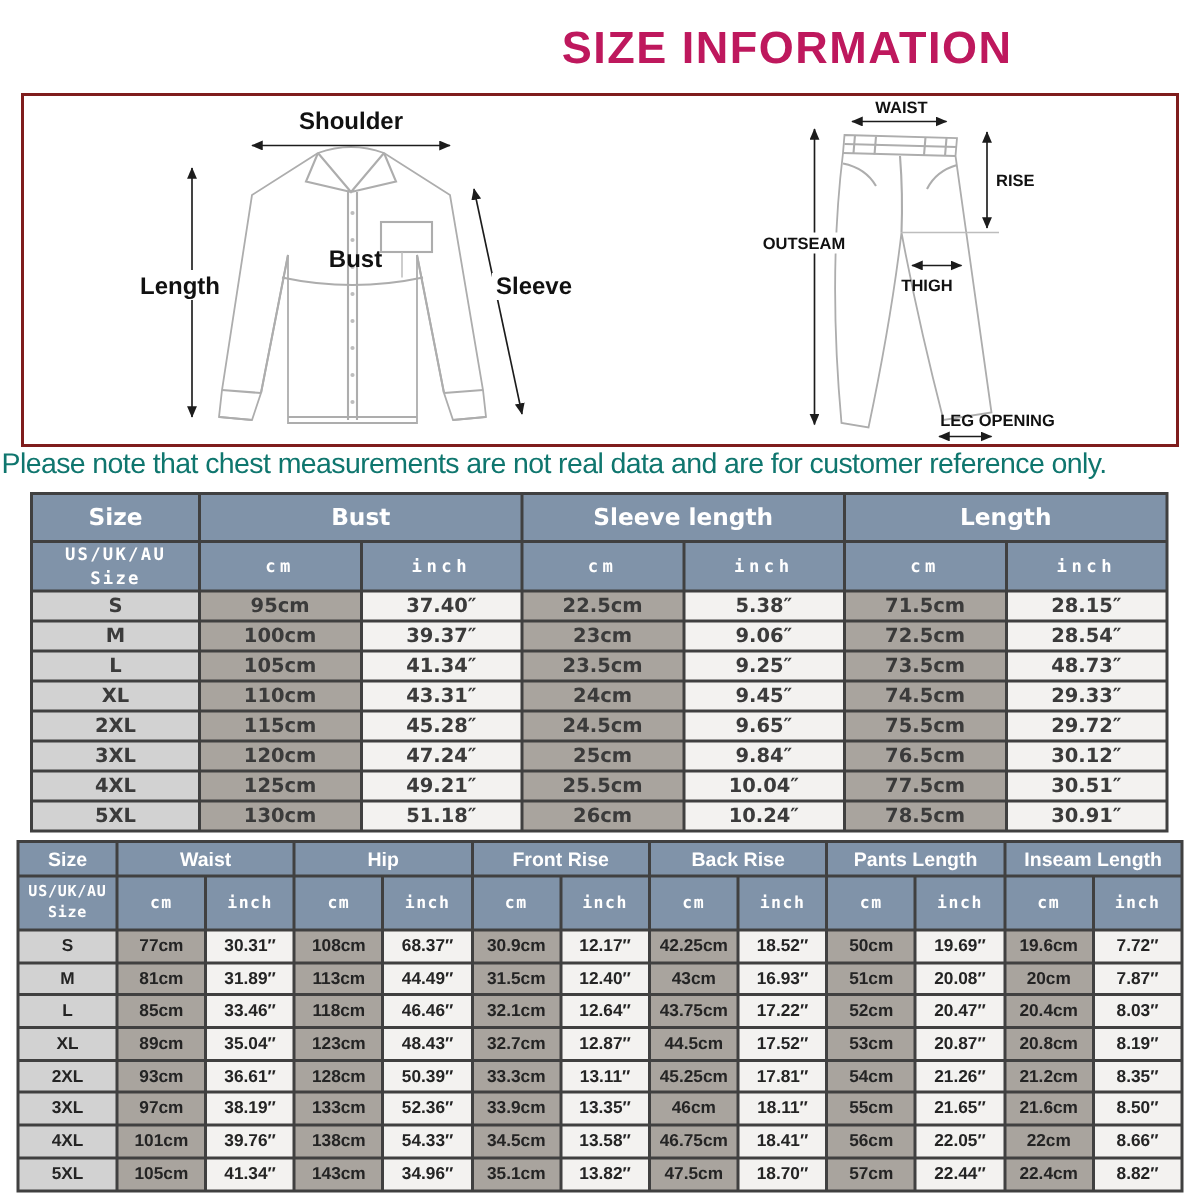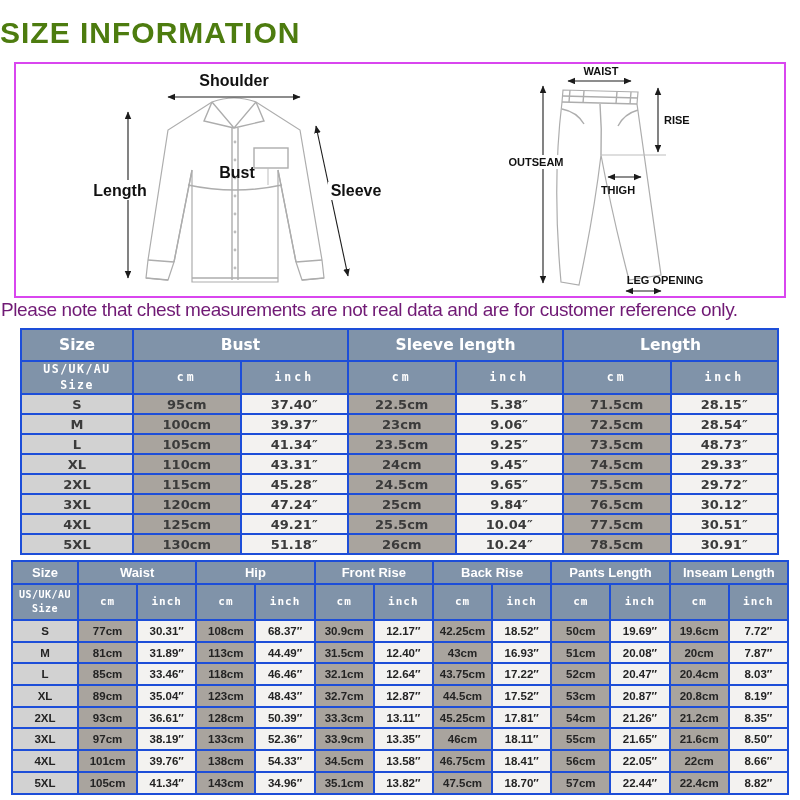--- a/index.html
+++ b/index.html
@@ -5,28 +5,28 @@
   :root{
     --blue:#8093a9;
     --cm-bg:#a9a49e;
     --inch-bg:#f3f2f0;
     --size-bg:#d2d2d2;
   }
   *{box-sizing:border-box}
   html,body{margin:0;padding:0}
   body{position:relative;width:800px;height:800px;background:#fff;overflow:hidden;
        font-family:"Liberation Sans",sans-serif}
-  .title{position:absolute;top:16px;left:0;width:675px;text-align:left;
-         font:bold 30px "Liberation Sans",sans-serif;letter-spacing:1px;color:#4d7c0f}
+  .title{position:absolute;top:16px;left:0;width:675px;text-align:right;
+         font:bold 30px "Liberation Sans",sans-serif;letter-spacing:1px;color:#be185d}
   .diag{position:absolute;left:14px;top:62px;width:772px;height:236px;
-        border:2px solid #d946ef;background:#fff}
+        border:2px solid #7f1d1d;background:#fff}
   .diag svg{position:absolute;top:0}
   .note{position:absolute;top:299px;left:1px;width:721px;white-space:nowrap;
-        font:19px "Liberation Sans",sans-serif;letter-spacing:-0.4px;color:#701a75}
-  table{border-collapse:separate;border-spacing:2px;table-layout:fixed;background:#1d4ed8;position:absolute}
+        font:19px "Liberation Sans",sans-serif;letter-spacing:-0.4px;color:#0f766e}
+  table{border-collapse:separate;border-spacing:2px;table-layout:fixed;background:#404040;position:absolute}
   th,td{text-align:center;vertical-align:middle;padding:0;overflow:hidden}
   th{background:var(--blue);color:#fff;font-weight:bold}
   td.c-size{background:var(--size-bg)}
   td.c-cm{background:var(--cm-bg)}
   td.c-inch{background:var(--inch-bg)}
   
   .t1{left:20px;top:328px;width:759px}
   .t1 col.c0{width:110px}
   .t1 th.g{height:30px;font:bold 15.5px "DejaVu Sans",sans-serif}
   .t1 th.s{height:31px;font:bold 11.5px "DejaVu Sans Mono",monospace;letter-spacing:1.5px;

